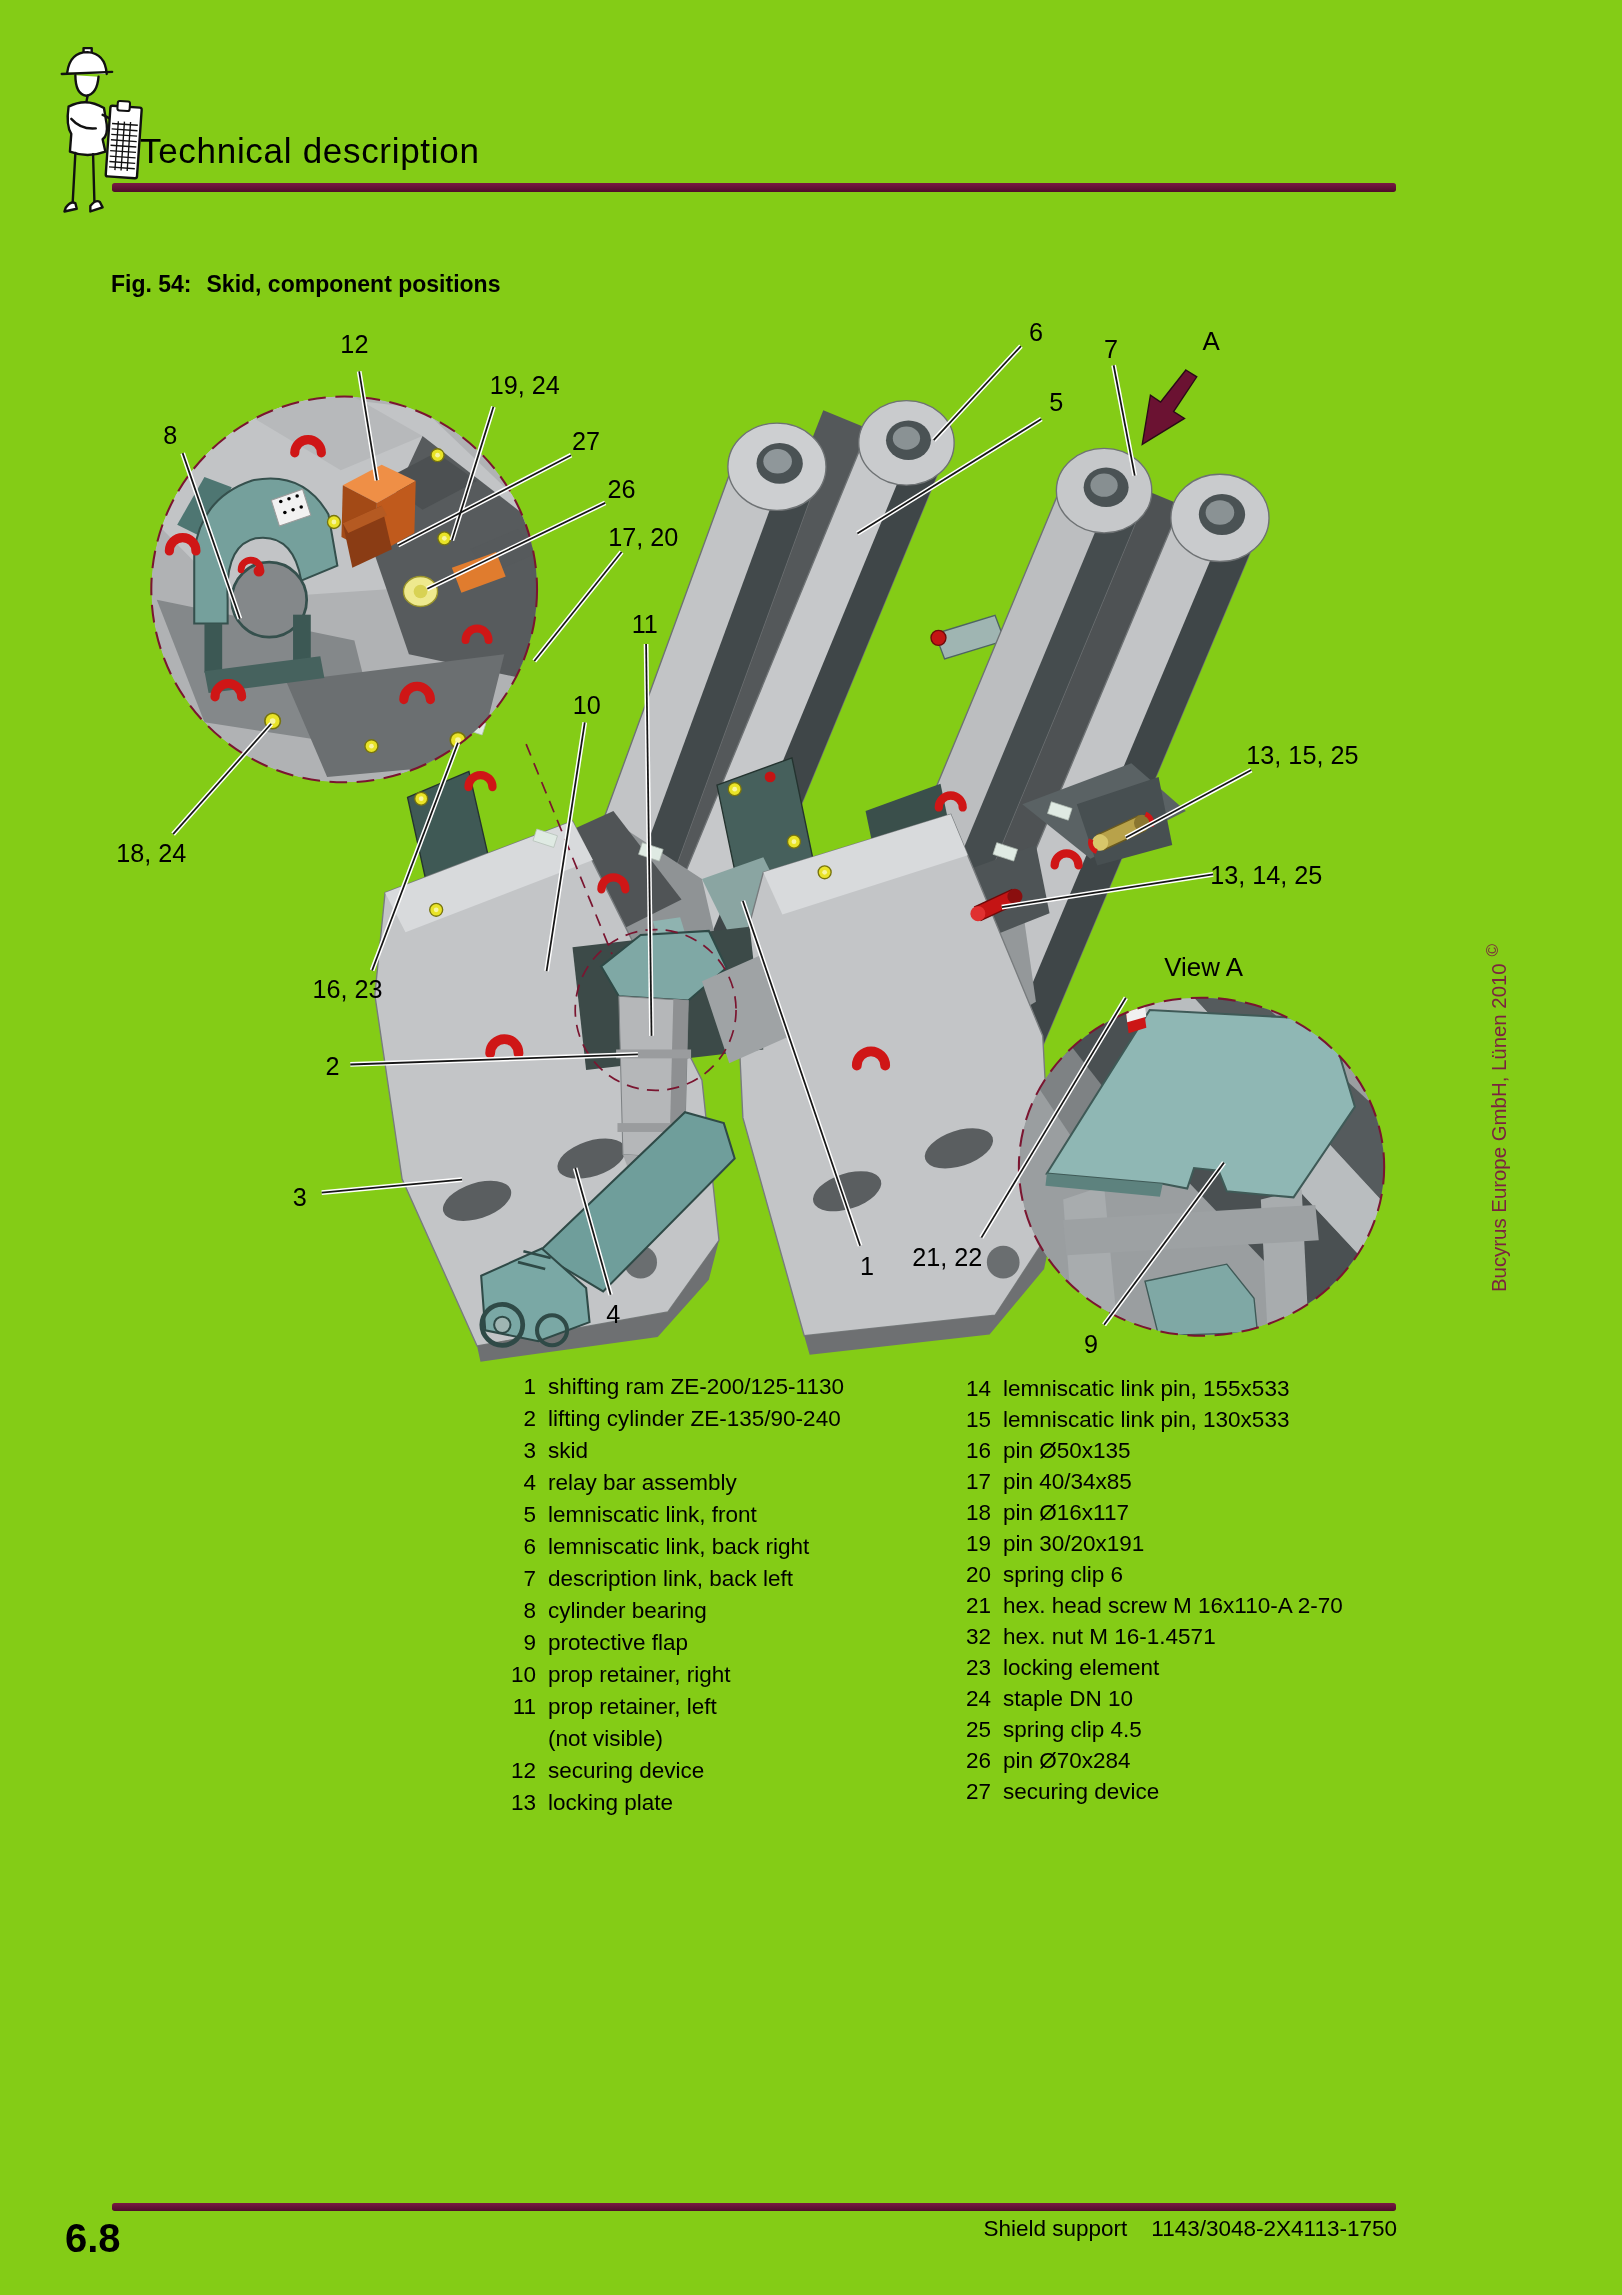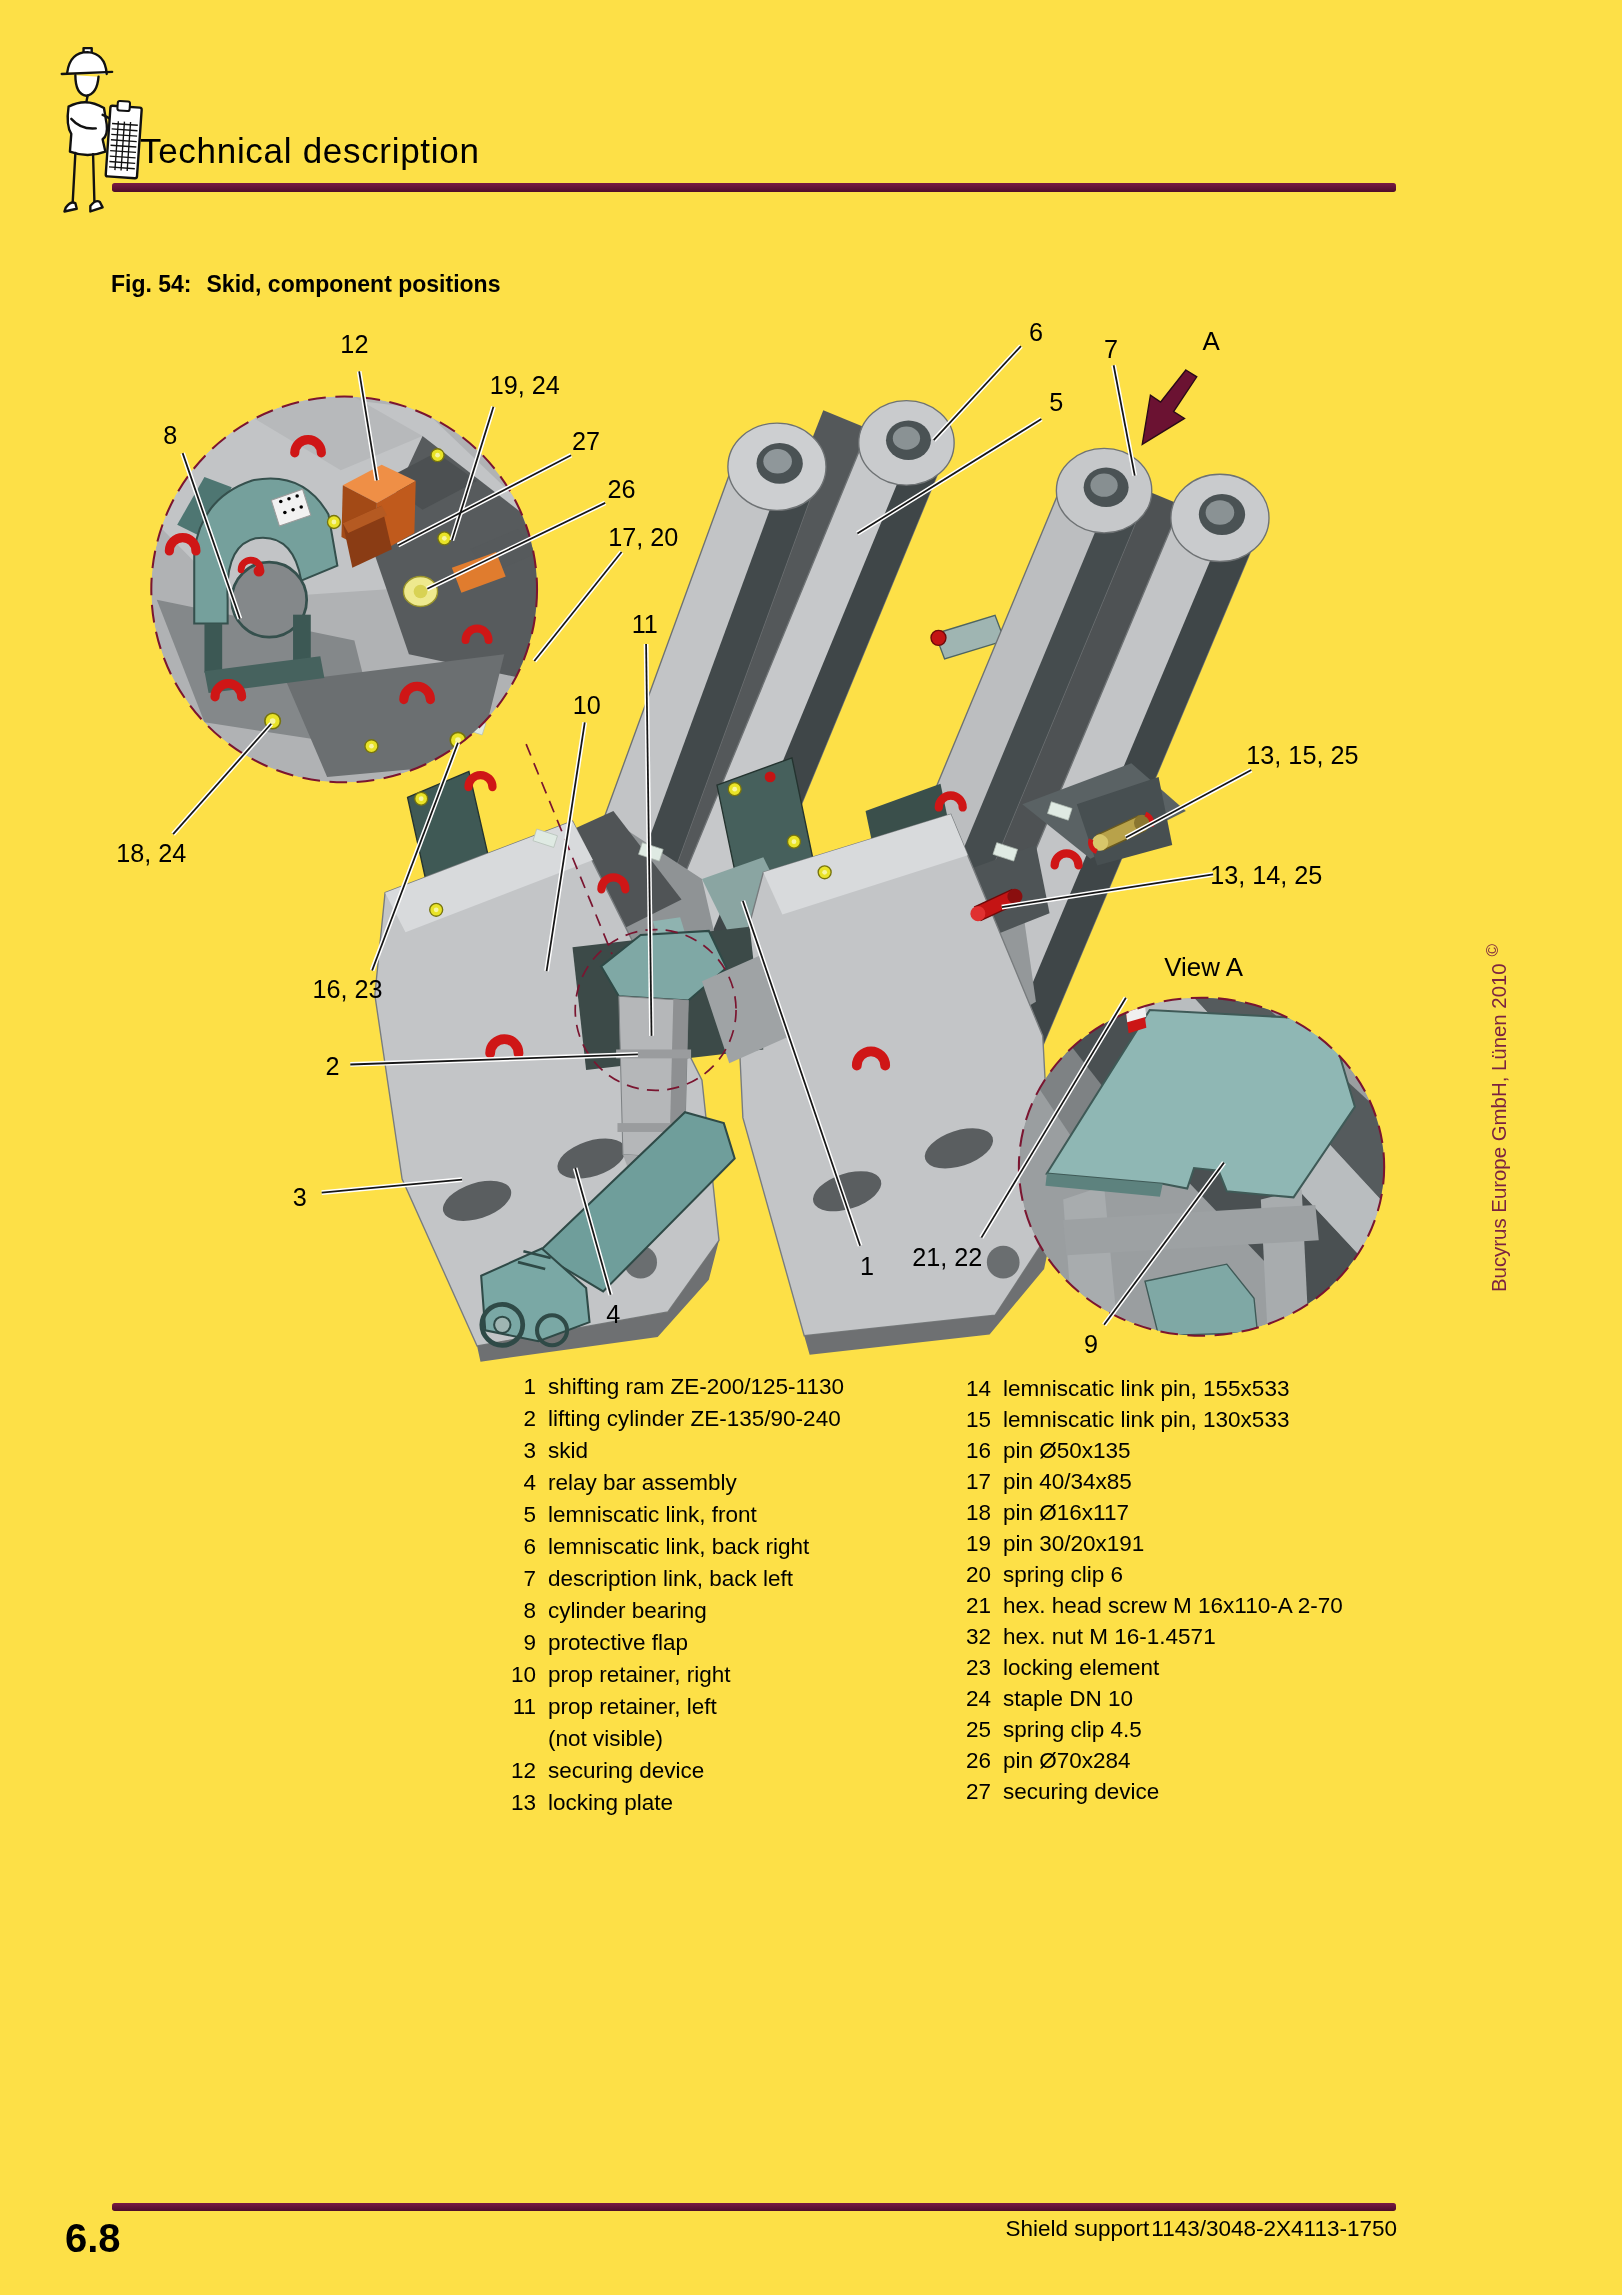--- a/index.html
+++ b/index.html
@@ -1,35 +1,35 @@
 <!DOCTYPE html>
 <html style="font-size:11px"><head>
 <meta charset="utf-8">
 <style>
   html,body{margin:0;padding:0;background:#ffffff;}
-  #page{position:relative;width:1623px;height:2295px;background:#fde047;overflow:hidden;
+  #page{position:relative;width:1623px;height:2295px;background:#84cc16;overflow:hidden;
         font-family:"Liberation Sans",sans-serif;color:#000;}
   .abs{position:absolute;}
   #page-title{left:140px;top:131px;font-size:35px;letter-spacing:0.7px;}
   .mrule{background:linear-gradient(#7a1a44,#4e0c2a);border-radius:2.7px;}
   #head-rule{left:112px;top:183px;width:1284px;height:8.9px;}
   #fig-caption{left:111px;top:271px;font-size:23px;font-weight:bold;white-space:nowrap;}
   #fig-caption .cap-text{margin-left:15px;text-align:right;}
   .plist{font-size:22.5px;line-height:32px;white-space:nowrap;}
   #plist-left{left:498px;top:1371px;}
   #plist-right{left:953px;top:1373px;line-height:31px;}
   .prow{display:flex;}
   .num{display:inline-block;width:38px;text-align:right;flex:none;}
   .txt{margin-left:12px;}
   #imprint{left:1499px;top:1118px;transform:translate(-50%,-50%) rotate(-90deg);
            font-size:20.4px;color:#7b2340;white-space:nowrap;}
   #imprint .copy{font-size:17px;position:relative;top:-8.2px;margin-left:6.8px;}
   #foot-rule{left:112px;top:2203px;width:1284px;height:8.2px;}
   #doc-line{top:2216px;right:226px;font-size:22.5px;white-space:nowrap;}
-  #doc-line .doc-num{margin-left:2px;}
+  #doc-line .doc-num{margin-left:24px;}
   #page-num{left:65px;top:2216px;font-size:40px;font-weight:bold;}
   svg text{font-family:"Liberation Sans",sans-serif;}
   .callout{font-size:37px;fill:#000;}
   .viewlbl{font-size:38px;fill:#000;}
 </style>
 </head>
 <body>
 
 <div id="page">
 

